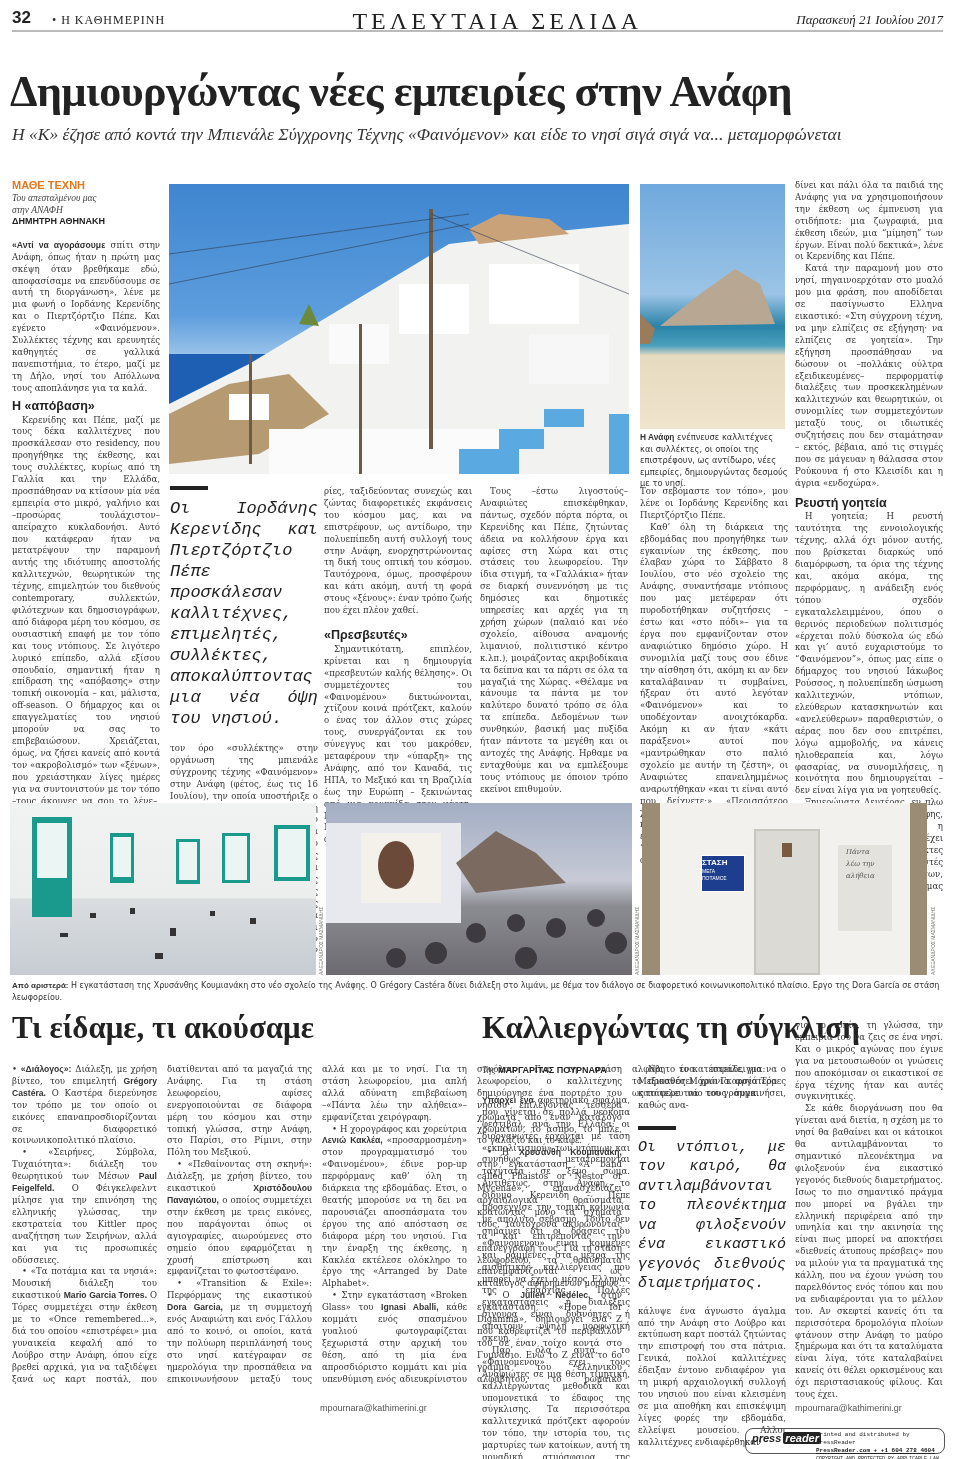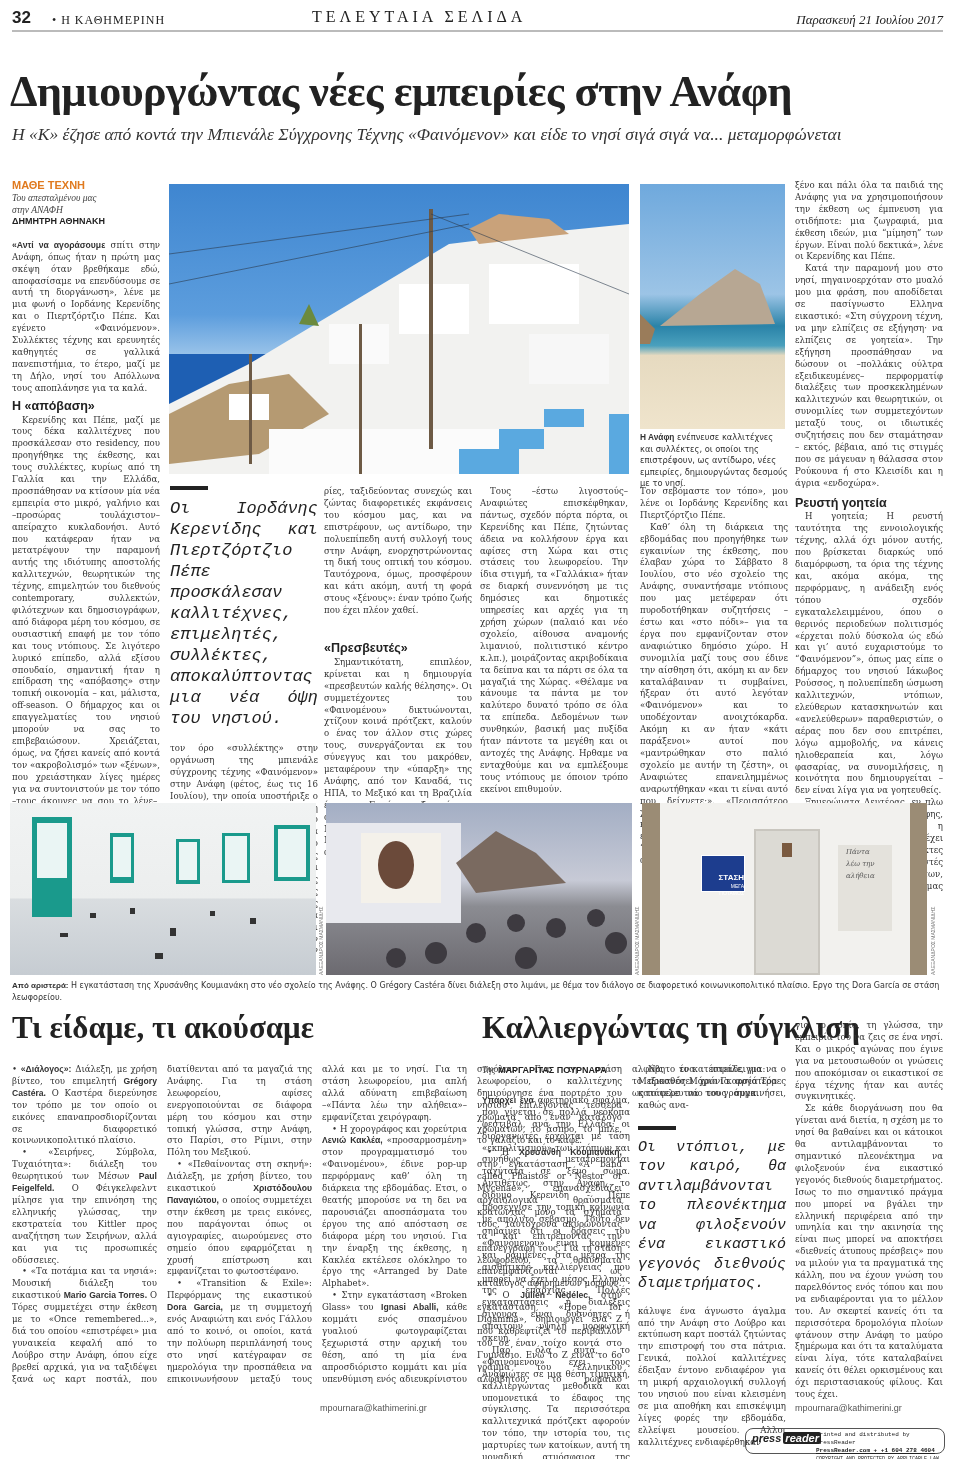--- a/index.html
+++ b/index.html
@@ -1,21 +1,21 @@
 <!DOCTYPE html>
 <html><head>
 <meta charset="utf-8">
 <style>
 *{box-sizing:border-box;margin:0;padding:0}
 body{width:955px;height:1459px;background:#fff;color:#222;font-family:"DejaVu Serif",serif;position:relative;overflow:hidden}
 .abs{position:absolute}
 .hdr{top:8px;left:12px;right:12px;height:24px;border-bottom:2px solid #bbb}
 .pg{left:0;top:0;font-family:"Liberation Sans",sans-serif;font-weight:bold;font-size:17px}
 .paper{left:40px;top:5px;font-family:"Liberation Serif",serif;font-size:12px;letter-spacing:1px}
-.sect{left:300px;top:0;width:330px;text-align:left;font-family:"Liberation Serif",serif;font-size:16px;letter-spacing:4px}
+.sect{left:300px;top:0;width:330px;text-align:right;font-family:"Liberation Serif",serif;font-size:24px;letter-spacing:4px}
 .date{right:0;top:4px;font-family:"Liberation Serif",serif;font-style:italic;font-size:13px}
 .title{top:66px;left:10px;font-family:"Liberation Serif",serif;font-size:44px;letter-spacing:-.5px;color:#222}
 .sub{top:124px;left:12px;font-family:"Liberation Serif",serif;font-style:italic;font-size:17.5px;color:#333}
 .col{font-family:"DejaVu Serif",serif;font-size:8.6px;line-height:11.9px;text-align:justify;color:#333}
 .col p{text-indent:10px}
 .col p.ni{text-indent:0}
 .kicker{font-family:"Liberation Sans",sans-serif;font-weight:bold;color:#e07a1f;font-size:11px}
 .byl{font-family:"Liberation Serif",serif;font-style:italic;font-size:9.5px;line-height:12px;color:#444}
 .byn{font-family:"Liberation Sans",sans-serif;font-weight:bold;font-size:9px;color:#222}
 .sh{font-family:"Liberation Sans",sans-serif;font-weight:bold;font-size:12.5px;color:#222;margin:6px 0 2px}
@@ -83,21 +83,21 @@
 </div>
 
 <div class="abs col" style="left:170px;top:486px;width:148px">
   <div class="qbar"></div>
   <div class="quote">Οι Ιορδάνης Κερενίδης και Πιερτζόρτζιο Πέπε προσκάλεσαν καλλιτέχνες, επιμελητές, συλλέκτες, αποκαλύπτοντας μια νέα όψη του νησιού.</div>
   <p class="ni" style="margin-top:14px">τον όρο «συλλέκτης» στην οργάνωση της μπιενάλε σύγχρονης τέχνης «Φαινόμενον» στην Ανάφη (φέτος, έως τις 16 Ιουλίου), την οποία υποστήριξε ο οργανισμός NEON του Δημήτρη Δασκαλόπουλου, αλλά και το Fondation Hippocrène. Για δεύτερη φορά, η πρώτη ήταν το 2015, τα «Γαλλάκια», όπως τους αποκαλούν ορισμένοι ντόπιοι («Τι παράξενο, κανείς από τους δυο μας δεν είναι Γάλλος!» μας είπε γελώντας ο Ιορδάνης Κερενίδης), εξακολουθούν να συλλέγουν γνώση για το νησί και τη σύγχρονη τέχνη διά των εκφραστών της, να συλλέγουν εμπει-</p>
 </div>
 
 <div class="abs col" style="left:324px;top:486px;width:148px">
   <p class="ni">ρίες, ταξιδεύοντας συνεχώς και ζώντας διαφορετικές εκφάνσεις του κόσμου μας, και να επιστρέφουν, ως αντίδωρο, την πολυεπίπεδη αυτή συλλογή τους στην Ανάφη, ενορχηστρώνοντας τη δική τους οπτική του κόσμου. Ταυτόχρονα, όμως, προσφέρουν και κάτι ακόμη, αυτή τη φορά στους «ξένους»: έναν τρόπο ζωής που έχει πλέον χαθεί.</p>
-  <div class="sh" style="margin-top:26px">«Πρεσβευτές»</div>
+  <div class="sh" style="margin-top:13px">«Πρεσβευτές»</div>
   <p>Σημαντικότατη, επιπλέον, κρίνεται και η δημιουργία «πρεσβευτών καλής θέλησης». Οι συμμετέχοντες του «Φαινομένου» δικτυώνονται, χτίζουν κοινά πρότζεκτ, καλούν ο ένας τον άλλον στις χώρες τους, συνεργάζονται εκ του σύνεγγυς και του μακρόθεν, μεταφέρουν την «ύπαρξη» της Ανάφης, από τον Καναδά, τις ΗΠΑ, το Μεξικό και τη Βραζιλία έως την Ευρώπη – ξεκινώντας από μια κουκκίδα στον χάρτη. Μόνιμη έμπνευση, οι μελέτες της Μάργκαρετ Κένα, της διεθνούς φήμης κοινωνικής</p>
 </div>
 
 <div class="abs col" style="left:480px;top:486px;width:148px">
   <p>Τους –έστω λιγοστούς– Αναφιώτες επισκέφθηκαν, πάντως, σχεδόν πόρτα πόρτα, οι Κερενίδης και Πέπε, ζητώντας άδεια να κολλήσουν έργα και αφίσες στη Χώρα και στις στάσεις του λεωφορείου. Την ίδια στιγμή, τα «Γαλλάκια» ήταν σε διαρκή συνεννόηση με τις δημόσιες και δημοτικές υπηρεσίες και αρχές για τη χρήση χώρων (παλαιό και νέο σχολείο, αίθουσα αναμονής λιμανιού, πολιτιστικό κέντρο κ.λπ.), μοιράζοντας ακριβοδίκαια τα δείπνα και τα πάρτι σε όλα τα μαγαζιά της Χώρας. «Θέλαμε να κάνουμε τα πάντα με τον καλύτερο δυνατό τρόπο σε όλα τα επίπεδα. Δεδομένων των συνθηκών, βασική μας πυξίδα ήταν πάντοτε τα μεγέθη και οι αντοχές της Ανάφης. Ηρθαμε να ενταχθούμε και να εμπλέξουμε τους ντόπιους με όποιον τρόπο εκείνοι επιθυμούν.</p>
 </div>
 
 <div class="abs photo" style="left:640px;top:184px;width:145px;height:245px;background:linear-gradient(180deg,#6fa9dd 0%,#9cc4e6 45%,#2a83a8 58%,#4aa0bd 66%,#e6dac0 70%,#efe4cc 100%)">
   <svg width="145" height="245" viewBox="0 0 145 245">
     <polygon points="20,142 60,110 95,85 120,100 135,140" fill="#b7a793"></polygon>
@@ -105,21 +105,21 @@
   </svg>
 </div>
 <div class="abs cap" style="left:640px;top:432px;width:148px"><b>Η Ανάφη</b><span> ενέπνευσε καλλιτέχνες και συλλέκτες, οι οποίοι της επιστρέφουν, ως αντίδωρο, νέες εμπειρίες, δημιουργώντας δεσμούς με το νησί.</span></div>
 
 <div class="abs col" style="left:640px;top:486px;width:148px">
   <p class="ni">Τον σεβόμαστε τον τόπο», μου λένε οι Ιορδάνης Κερενίδης και Πιερτζόρτζιο Πέπε.</p>
   <p>Καθ’ όλη τη διάρκεια της εβδομάδας που προηγήθηκε των εγκαινίων της έκθεσης, που έλαβαν χώρα το Σάββατο 8 Ιουλίου, στο νέο σχολείο της Ανάφης, συναντήσαμε ντόπιους που μας μετέφεραν ότι πυροδοτήθηκαν συζητήσεις –έστω και «στο πόδι»– για τα έργα που εμφανίζονταν στον αναφιώτικο δημόσιο χώρο. Η συνομιλία μαζί τους σου έδινε την αίσθηση ότι, ακόμη κι αν δεν καταλάβαιναν τι συμβαίνει, ήξεραν ότι αυτό λεγόταν «Φαινόμενον» και το υποδέχονταν ανοιχτόκαρδα. Ακόμη κι αν ήταν «κάτι παράξενοι» αυτοί που «μαντρώθηκαν στο παλιό σχολείο με αυτήν τη ζέστη», οι Αναφιώτες επανειλημμένως αναρωτήθηκαν «και τι είναι αυτό που δείχνετε;». «Περισσότερο χαίρονται τα παιδιά του νησιού, κυρίως διότι κανείς δεν τους είπε ότι αυτό δεν είναι γι’ “αυτά”. Οπως και το 2015, φέτος, κα-</p>
 </div>
 
 <div class="abs col" style="left:795px;top:180px;width:148px">
-  <p class="ni">ξένο και πάλι όλα τα παιδιά της Ανάφης για να χρησιμοποιήσουν την έκθεση ως έμπνευση για οτιδήποτε: μια ζωγραφιά, μια έκθεση ιδεών, μια “μίμηση” των έργων. Είναι πολύ δεκτικά», λένε οι Κερενίδης και Πέπε.</p>
+  <p class="ni">δίνει και πάλι όλα τα παιδιά της Ανάφης για να χρησιμοποιήσουν την έκθεση ως έμπνευση για οτιδήποτε: μια ζωγραφιά, μια έκθεση ιδεών, μια “μίμηση” των έργων. Είναι πολύ δεκτικά», λένε οι Κερενίδης και Πέπε.</p>
   <p>Κατά την παραμονή μου στο νησί, πηγαινοερχόταν στο μυαλό μου μια φράση, που αποδίδεται σε πασίγνωστο Ελληνα εικαστικό: «Στη σύγχρονη τέχνη, να μην ελπίζεις σε εξήγηση· να ελπίζεις σε γοητεία». Την εξήγηση προσπάθησαν να δώσουν οι –πολλάκις ούλτρα εξειδικευμένες– περφορματίφ διαλέξεις των προσκεκλημένων καλλιτεχνών και θεωρητικών, οι συνομιλίες των συμμετεχόντων μεταξύ τους, οι ιδιωτικές συζητήσεις που δεν σταμάτησαν – εκτός, βέβαια, από τις στιγμές που σε μάγευαν η θάλασσα στον Ρούκουνα ή στο Κλεισίδι και η άγρια «ενδοχώρα».</p>
   <div class="sh" style="margin-top:8px">Ρευστή γοητεία</div>
   <p>Η γοητεία; Η ρευστή ταυτότητα της εννοιολογικής τέχνης, αλλά όχι μόνον αυτής, που βρίσκεται διαρκώς υπό διαμόρφωση, τα όρια της τέχνης και, ακόμα ακόμα, της περφόρμανς, η ανάδειξη ενός τόπου σχεδόν εγκαταλελειμμένου, όπου ο θερινός περιοδεύων πολιτισμός «έρχεται πολύ δύσκολα ώς εδώ και γι’ αυτό ευχαριστούμε το “Φαινόμενον”», όπως μας είπε ο δήμαρχος του νησιού Ιάκωβος Ρούσσος, η πολυεπίπεδη ώσμωση καλλιτεχνών, ντόπιων, ελεύθερων κατασκηνωτών και «ανελεύθερων» παραθεριστών, ο αέρας που δεν σου επιτρέπει, λόγω αμμοβολής, να κάνεις ηλιοθεραπεία και, λόγω φασαρίας, να συνομιλήσεις, η κοινότητα που δημιουργείται – δεν είναι λίγα για να γοητευθείς.</p>
   <p>Ξημερώματα Δευτέρας, εν πλω στ’ ανοιχτά της Ανάφης, αναρωτιόμουν τι νίκησε: η γοητεία ή η εξήγηση; Δεν έχει σημασία. Γίναμε συλλέκτες εμπειριών και ερανιστές καλλιτεχνικών σπαραγμάτων, που διεύρυναν την αντίληψή μας για τη σύγχρονη τέχνη.</p>
 </div>
 
 <div class="abs photo" style="left:10px;top:803px;width:306px;height:172px;background:linear-gradient(180deg,#f1f3f3 0%,#eceeee 55%,#d9dde0 56%,#c6ccd2 100%)">
   <svg width="306" height="172" viewBox="0 0 306 172">
     <rect x="22" y="14" width="40" height="100" fill="#1a9a8c"></rect>
     <rect x="27" y="20" width="30" height="55" fill="#eaf5f4"></rect>
@@ -159,21 +159,21 @@
         <circle cx="290" cy="140" r="11"></circle>
         <circle cx="200" cy="155" r="11"></circle>
       </g>
   </svg>
 </div>
 <div class="abs credit" style="left:634px;top:900px;height:75px">ΑΛΕΞΑΝΔΡΟΣ ΜΑΣΜΑΝΙΔΗΣ</div>
 <div class="abs photo" style="left:642px;top:803px;width:285px;height:172px;background:#9b8c75">
   <div class="abs" style="left:18px;top:0;width:250px;height:172px;background:#f2f1ee"></div>
   <div class="abs" style="left:112px;top:26px;width:66px;height:146px;background:#dcdad4;border:2px solid #c9c6bf"></div>
   <div class="abs" style="left:140px;top:40px;width:10px;height:14px;background:#7a5a40"></div>
-  <div class="abs" style="left:59px;top:52px;width:44px;height:37px;background:#1d3d8e;border:1px solid #fff;color:#fff;text-align:right;font-family:'Liberation Sans',sans-serif;font-size:7px;line-height:10px;padding-top:17px">
+  <div class="abs" style="left:59px;top:52px;width:44px;height:37px;background:#1d3d8e;border:1px solid #fff;color:#fff;text-align:left;font-family:'Liberation Sans',sans-serif;font-size:7px;line-height:10px;padding-top:2px">
     <div style="font-weight:bold;font-size:8px">ΣΤΑΣΗ</div>
     <div style="font-size:5px;line-height:7px">ΜΕΓΑ</div>
     <div style="font-size:5px;line-height:7px">ΠΟΤΑΜΟΣ</div>
   </div>
   <div class="abs" style="left:196px;top:42px;width:54px;height:86px;background:#e4e2dc;font-family:'DejaVu Serif',serif;font-style:italic;font-size:7px;line-height:12px;color:#555;padding:1px 8px">Πάντα λέω την αλήθεια</div>
 </div>
 <div class="abs credit" style="left:930px;top:900px;height:75px">ΑΛΕΞΑΝΔΡΟΣ ΜΑΣΜΑΝΙΔΗΣ</div>
 <div class="abs cap" style="left:12px;top:980px;width:935px;font-size:8px"><b>Από αριστερά:</b><span> Η εγκατάσταση της Χρυσάνθης Κουμιανάκη στο νέο σχολείο της Ανάφης. Ο Grégory Castéra δίνει διάλεξη στο λιμάνι, με θέμα τον διάλογο σε διαφορετικό κοινωνικοπολιτικό πλαίσιο. Εργο της Dora García σε στάση λεωφορείου.</span></div>
 
 <h2 class="abs h2" style="left:12px;top:1010px">Τι είδαμε, τι ακούσαμε</h2>

